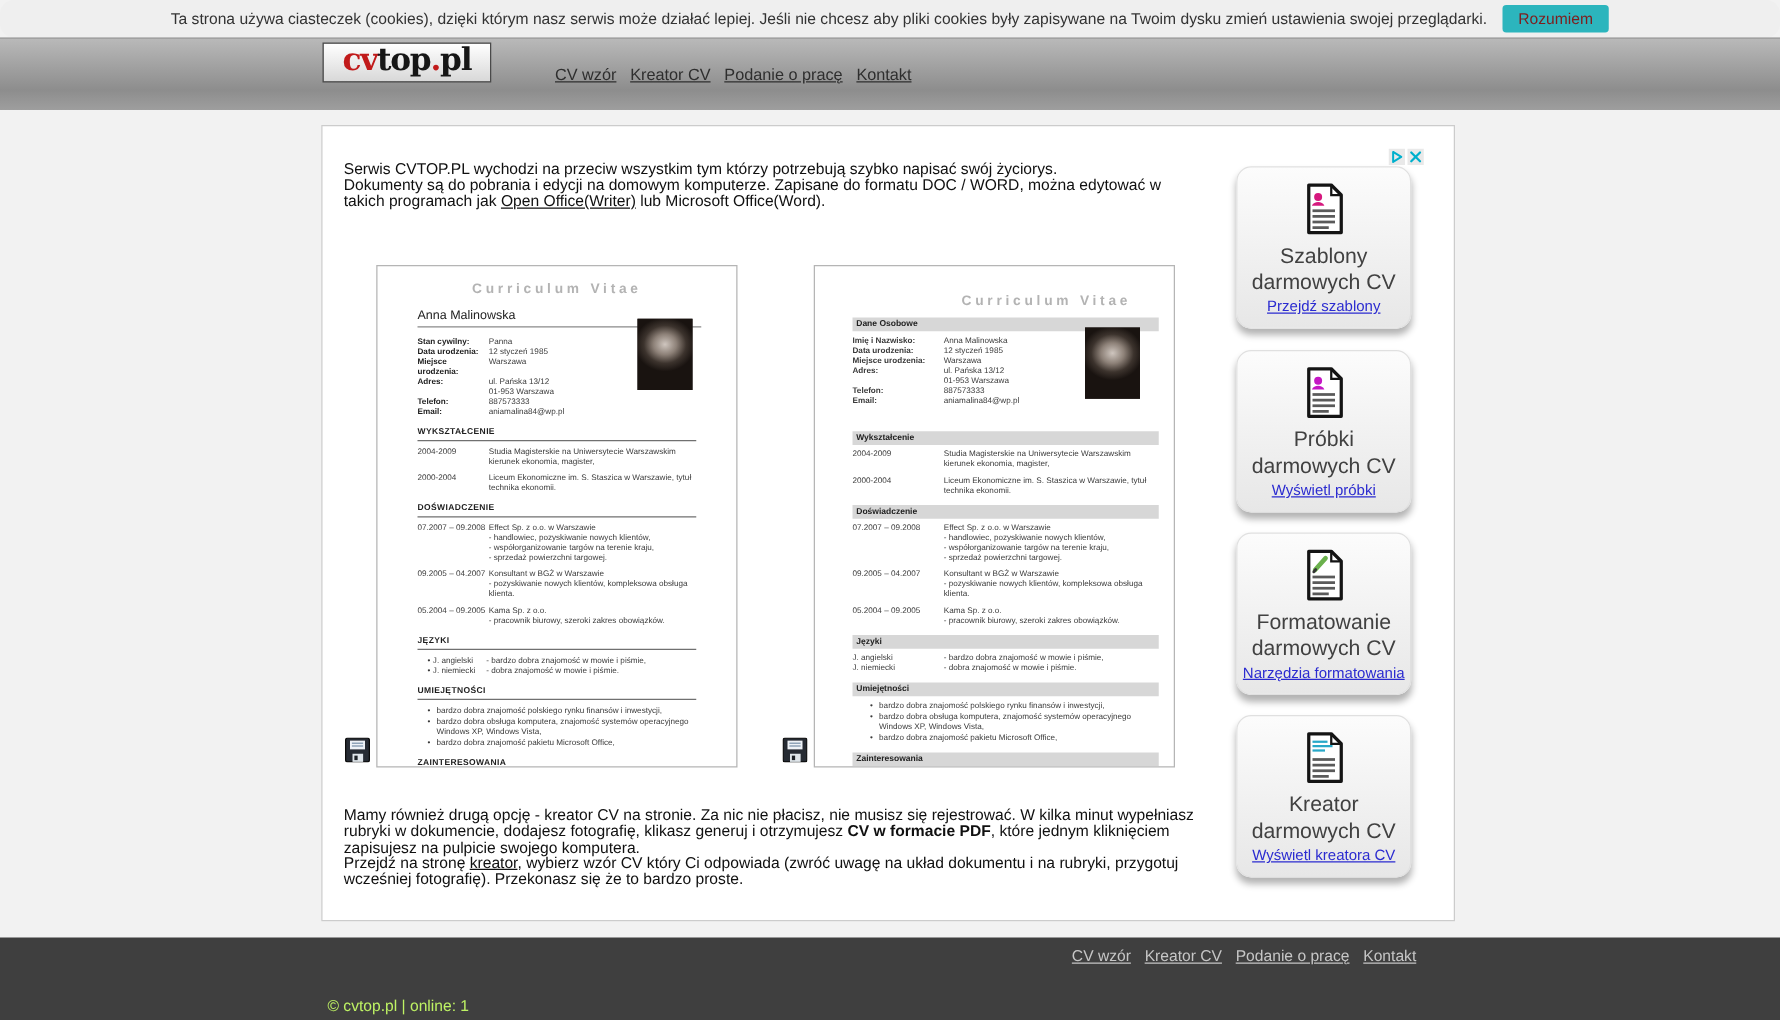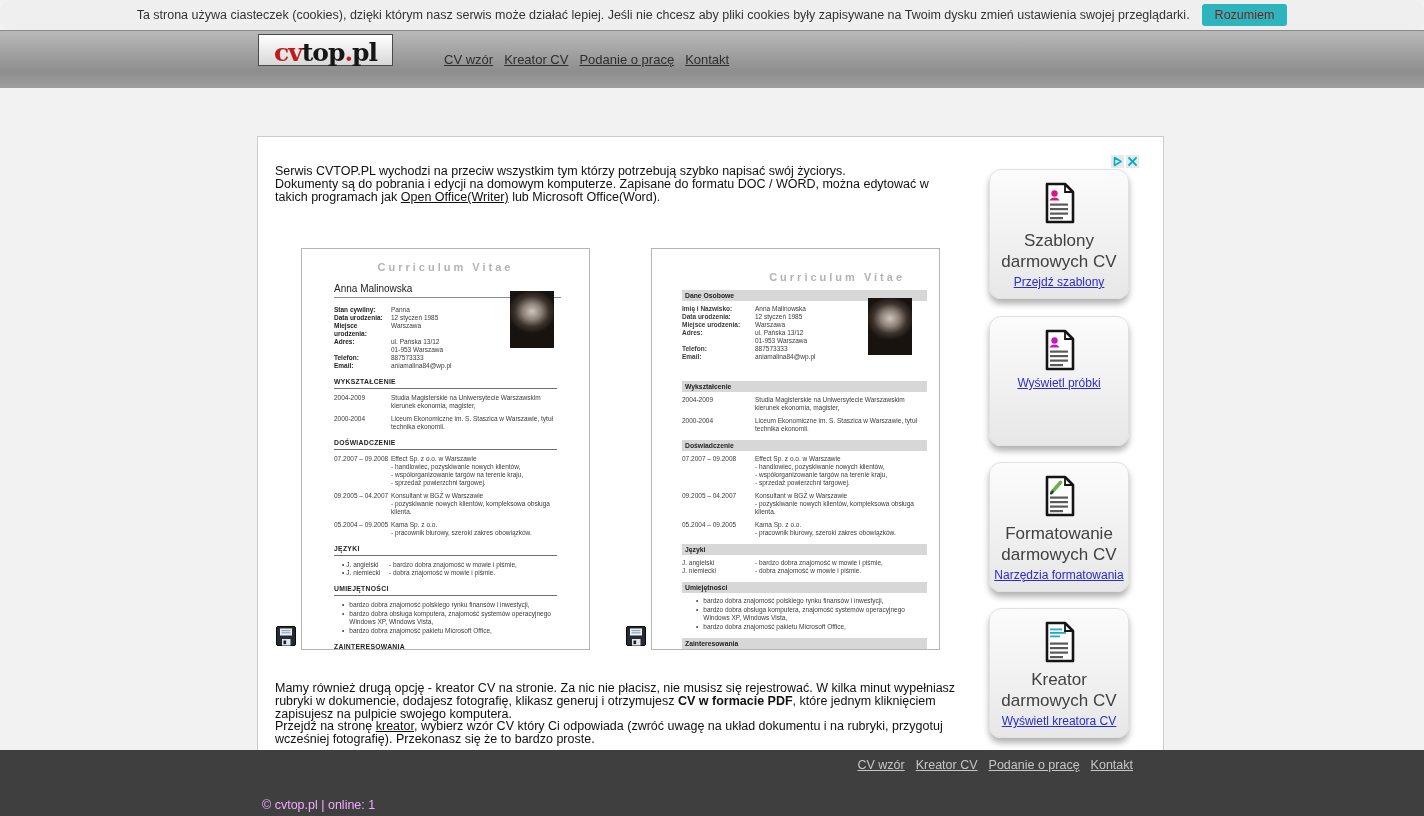--- a/index.html
+++ b/index.html
@@ -12,30 +12,30 @@
             display:flex; align-items:center; justify-content:center; gap:12px;
             font-size:12.5px; color:#333;border-radius:11px; }
   .cookie button { background:#2cb5bd; color:#7f1d1d; border:none; border-radius:3px;
                    font-size:12.5px; padding:4px 13px; cursor:pointer; }
 
   
   .header { position:absolute; top:30px; left:0; width:100%; height:58px;
             background:linear-gradient(#b9b9b9,#8d8d8d 72%,#9e9e9e); border-top:1px solid #8a8a8a; }
   .logo { position:absolute; left:258px; top:3px; width:135px; height:32px;
           background:linear-gradient(#ffffff,#d8d8d8); border:1px solid #4a4a4a;
-          display:flex; align-items:flex-end; justify-content:center;
+          display:flex; align-items:flex-start; justify-content:center;
           font-family:"DejaVu Serif",serif; font-weight:bold; font-size:25px; line-height:1;
           letter-spacing:-1px; cursor:pointer; }
   .logo .red { color:#c11a1a; } .logo .blk { color:#161616; }
   .nav { position:absolute; left:444px; top:0; height:100%; display:flex; align-items:center; gap:11px; }
   .nav a { color:#2e2e2e; font-size:13px; text-decoration:underline; }
 
   
   .content { position:absolute; left:257px; top:100px; width:907px; height:637px;
-             background:#fff; border:1px solid #ccc;margin-top:36px; }
+             background:#fff; border:1px solid #ccc; }
   .intro { position:absolute; left:17px; top:28px; width:688px; font-size:12.5px;
            line-height:12.8px; color:#101010; }
   .outro { position:absolute; left:17px; top:545px; width:708px; font-size:12.5px;
            line-height:12.8px; color:#101010; }
   .intro a,.outro a { color:#101010; text-decoration:underline; }
   .outro b { font-weight:bold; }
 
   
   .cvbox { position:absolute; top:111px; width:289px; height:402px; border:1px solid #b5b5b5;
            background:#fff; overflow:hidden; font-size:6.5px; line-height:8px; color:#3a3a3a; }
@@ -78,21 +78,21 @@
         box-shadow:0 5px 6px rgba(0,0,0,.3); text-align:center; cursor:pointer; }
   .ad-icon { margin-top:10px; height:46px; }
   .ad-title { margin-top:4px; font-size:17px; line-height:21px; color:#414141; }
   .ad-link { display:inline-block; margin-top:2px; font-size:12px; color:#2b2bd0;
              text-decoration:underline; }
 
   
   .footer { position:absolute; left:0; top:750px; width:100%; height:66px; background:#3f3f3f; }
   .fnav { position:absolute; top:8px; right:291px; display:flex; gap:11px; }
   .fnav a { color:#c6c6c6; font-size:12.5px; text-decoration:underline; }
-  .fcopy { position:absolute; left:262px; top:48px; color:#f0abfc; font-size:12.5px; }
+  .fcopy { position:absolute; left:262px; top:48px; color:#bef264; font-size:12.5px; }
 </style>
 </head>
 <body>
 
 <div class="cookie">
   <span>Ta strona używa ciasteczek (cookies), dzięki którym nasz serwis może działać lepiej. Jeśli nie chcesz aby pliki cookies były zapisywane na Twoim dysku zmień ustawienia swojej przeglądarki.</span>
   <button>Rozumiem</button>
 </div>
 
 <div class="header">
@@ -364,20 +364,21 @@
     <div class="ad-icon"><svg width="46" height="46" viewBox="0 0 46 46">
           <path d="M11 4 H29 L37 12 V42 H11 Z" fill="#fff" stroke="#141414" stroke-width="2.6" stroke-linejoin="round"></path>
           <path d="M29 4 V12 H37" fill="none" stroke="#141414" stroke-width="1.8"></path>
           <circle cx="18.5" cy="13.5" r="3.2" fill="#c417c4"></circle>
           <path d="M13.5 20.5 C15 16.5 22 16.5 23.5 20.5 Z" fill="#c417c4"></path>
           <rect x="14" y="23.5" width="18" height="2.2" fill="#5a5a5a"></rect>
           <rect x="14" y="28" width="18" height="2.2" fill="#5a5a5a"></rect>
           <rect x="14" y="32.5" width="18" height="2.2" fill="#5a5a5a"></rect>
           <rect x="14" y="37" width="13" height="2.2" fill="#5a5a5a"></rect>
         </svg></div>
+    <div class="ad-title">Próbki darmowych CV</div>
     <a class="ad-link">Wyświetl próbki</a>
   </div>
   <div class="ad" style="top:325px">
     <div class="ad-icon"><svg width="46" height="46" viewBox="0 0 46 46">
           <path d="M11 4 H29 L37 12 V42 H11 Z" fill="#fff" stroke="#141414" stroke-width="2.6" stroke-linejoin="round"></path>
           <path d="M29 4 V12 H37" fill="none" stroke="#141414" stroke-width="1.8"></path>
           <path d="M16 19 L24.5 9.5" stroke="#6ab04c" stroke-width="3.6" stroke-linecap="round"></path>
           <path d="M15 20.5 l1.6-1.9" stroke="#333" stroke-width="2.2" stroke-linecap="round"></path>
           <rect x="14" y="23.5" width="18" height="2.2" fill="#5a5a5a"></rect>
           <rect x="14" y="28" width="18" height="2.2" fill="#5a5a5a"></rect>

